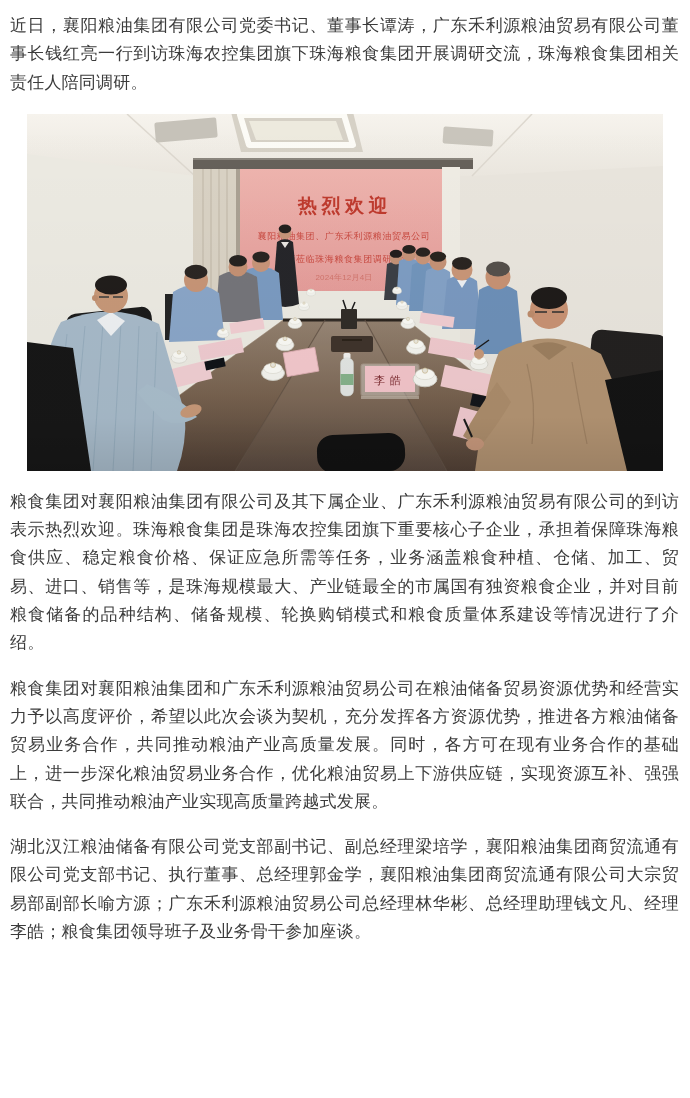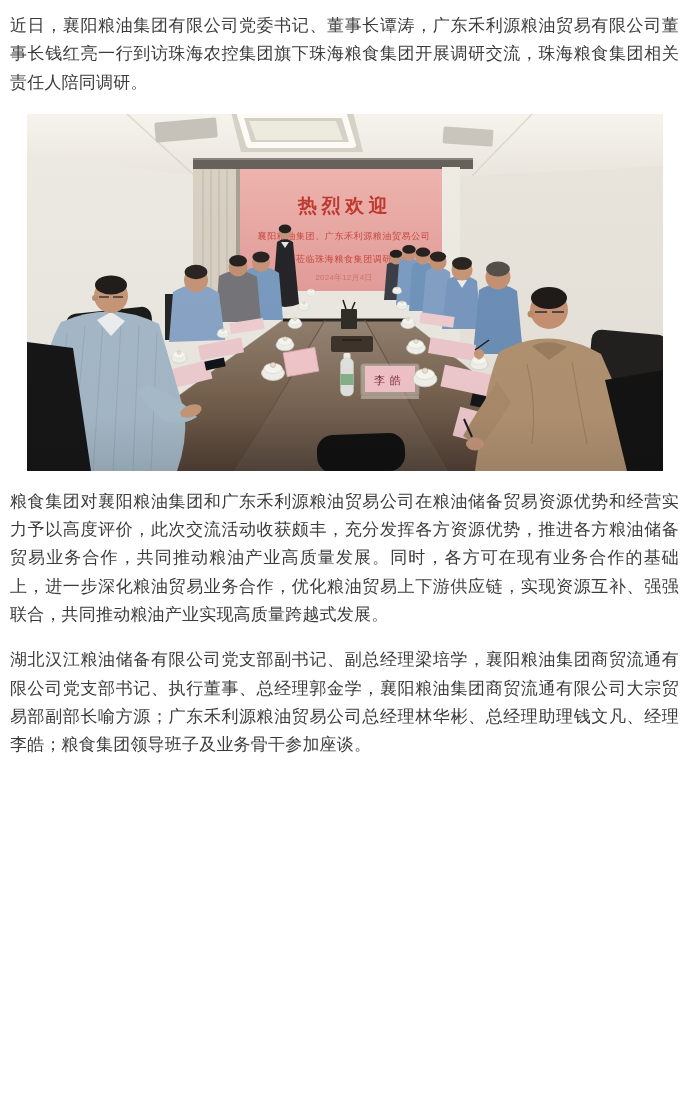--- a/index.html
+++ b/index.html
@@ -254,16 +254,17 @@
       </g>
 
       <polygon points="0,228 46,234 64,357 0,357" fill="#171717"></polygon>
       <rect x="-44" y="-18" width="88" height="38" rx="16" transform="translate(334 338) rotate(-2)" fill="#121212"></rect>
       <polygon points="578,266 636,256 636,357 600,357" fill="#141414"></polygon>
 
       <rect x="0" y="0" width="636" height="357" fill="url(#vign)"></rect>
     </svg>
   </figure>
 
-  <p>粮食集团对襄阳粮油集团和广东禾利源粮油贸易公司在粮油储备贸易资源优势和经营实力予以高度评价，此次交流活动收获颇丰，充分发挥各方资源优势，推进各方粮油储备贸易业务合作，共同推动粮油产业高质量发展。同时，各方可在现有业务合作的基础上，进一步深化粮油贸易业务合作，优化粮油贸易上下游供应链，实现资源互补、强强联合，共同推动粮油产业实现高质量跨越式发展。</p>
+  <p>粮食集团对襄阳粮油集团有限公司及其下属企业、广东禾利源粮油贸易有限公司的到访表示热烈欢迎。珠海粮食集团是珠海农控集团旗下重要核心子企业，承担着保障珠海粮食供应、稳定粮食价格、保证应急所需等任务，业务涵盖粮食种植、仓储、加工、贸易、进口、销售等，是珠海规模最大、产业链最全的市属国有独资粮食企业，并对目前粮食储备的品种结构、储备规模、轮换购销模式和粮食质量体系建设等情况进行了介绍。</p>
+  <p>粮食集团对襄阳粮油集团和广东禾利源粮油贸易公司在粮油储备贸易资源优势和经营实力予以高度评价，希望以此次会谈为契机，充分发挥各方资源优势，推进各方粮油储备贸易业务合作，共同推动粮油产业高质量发展。同时，各方可在现有业务合作的基础上，进一步深化粮油贸易业务合作，优化粮油贸易上下游供应链，实现资源互补、强强联合，共同推动粮油产业实现高质量跨越式发展。</p>
   <p>湖北汉江粮油储备有限公司党支部副书记、副总经理梁培学，襄阳粮油集团商贸流通有限公司党支部书记、执行董事、总经理郭金学，襄阳粮油集团商贸流通有限公司大宗贸易部副部长喻方源；广东禾利源粮油贸易公司总经理林华彬、总经理助理钱文凡、经理李皓；粮食集团领导班子及业务骨干参加座谈。</p>
 
 </main>
 
 </body></html>

